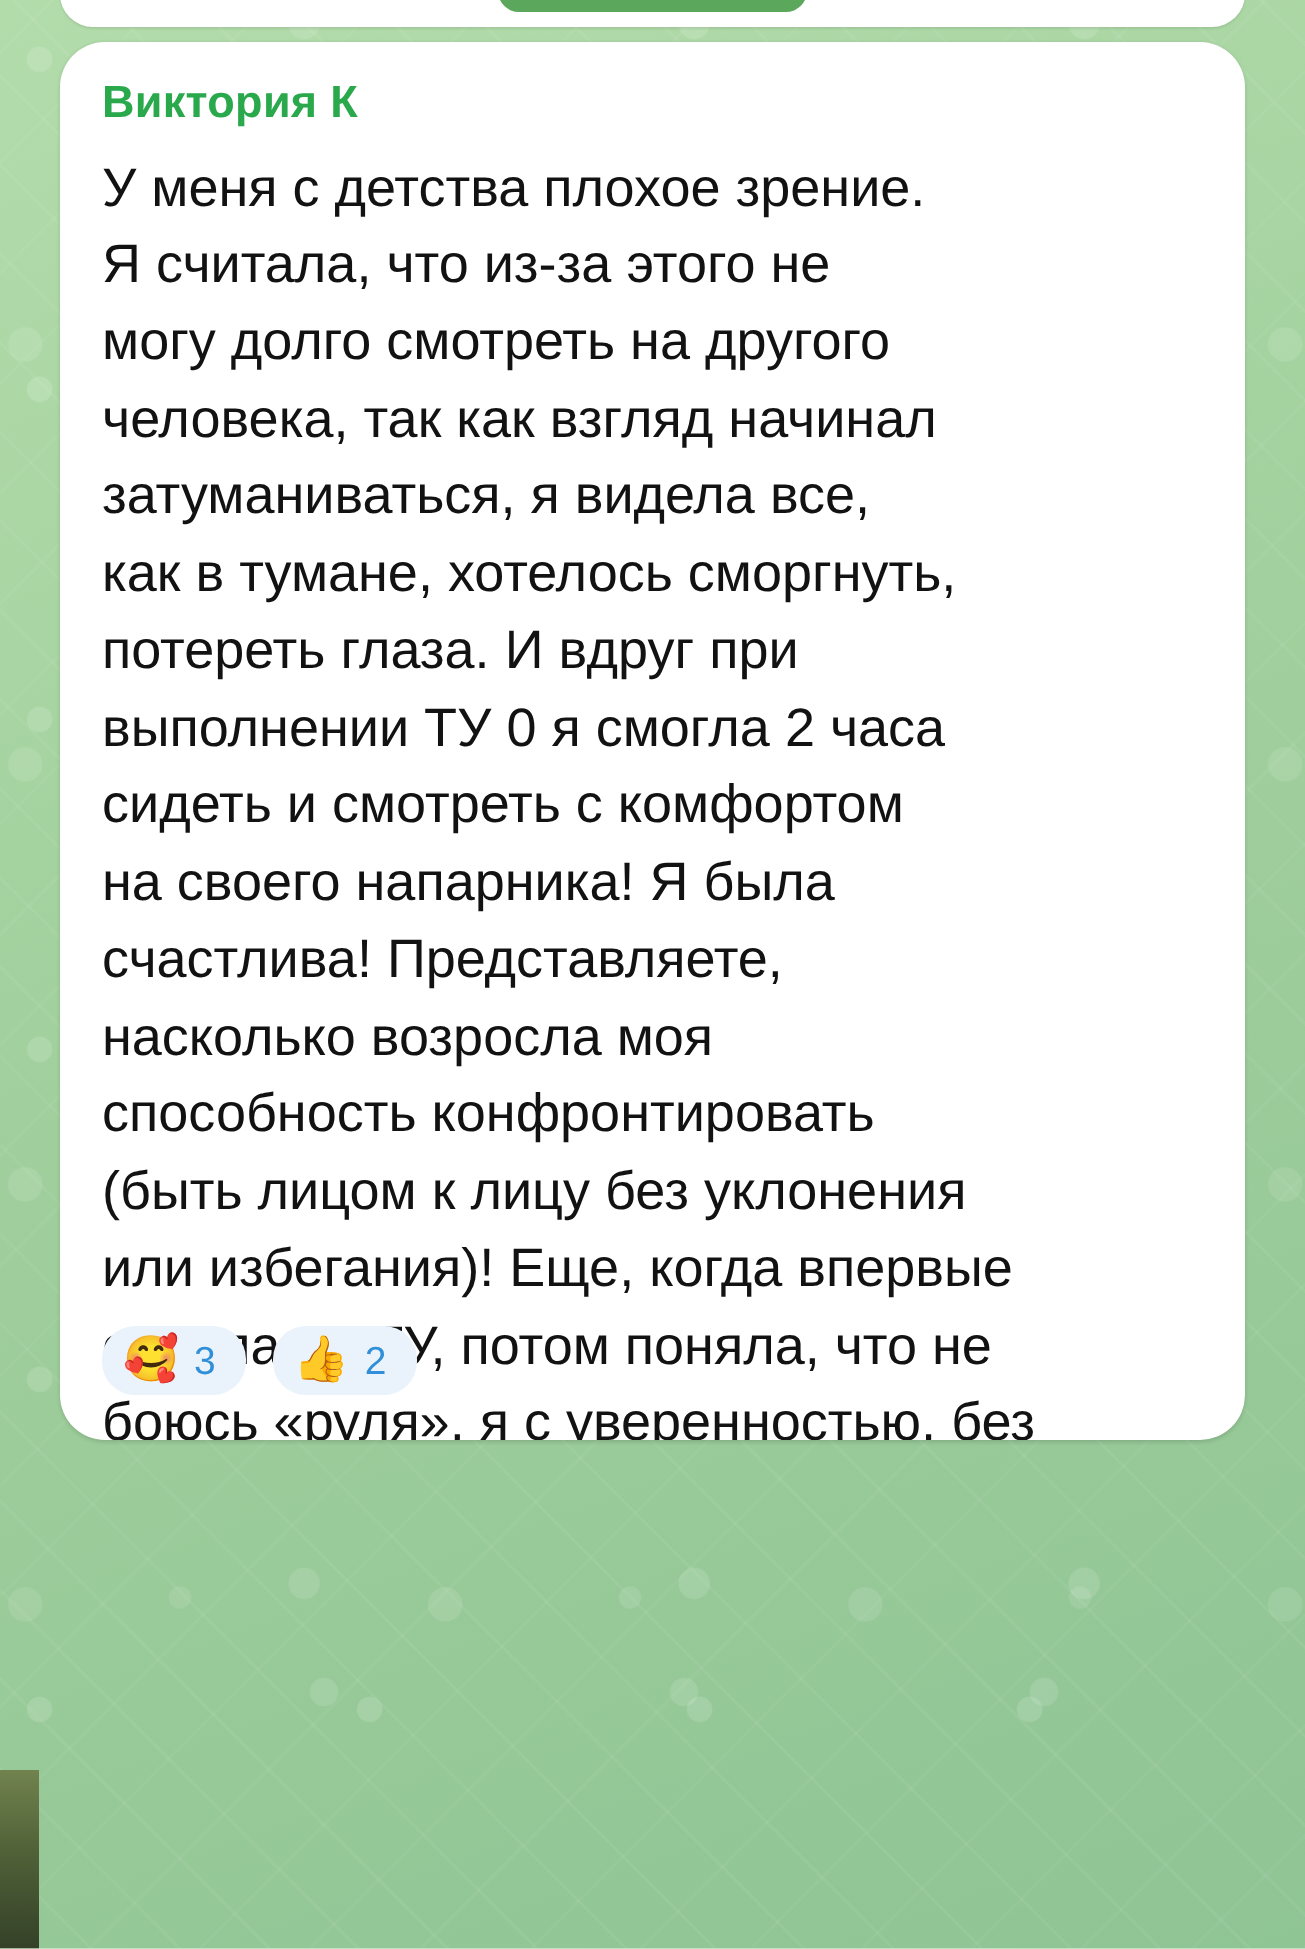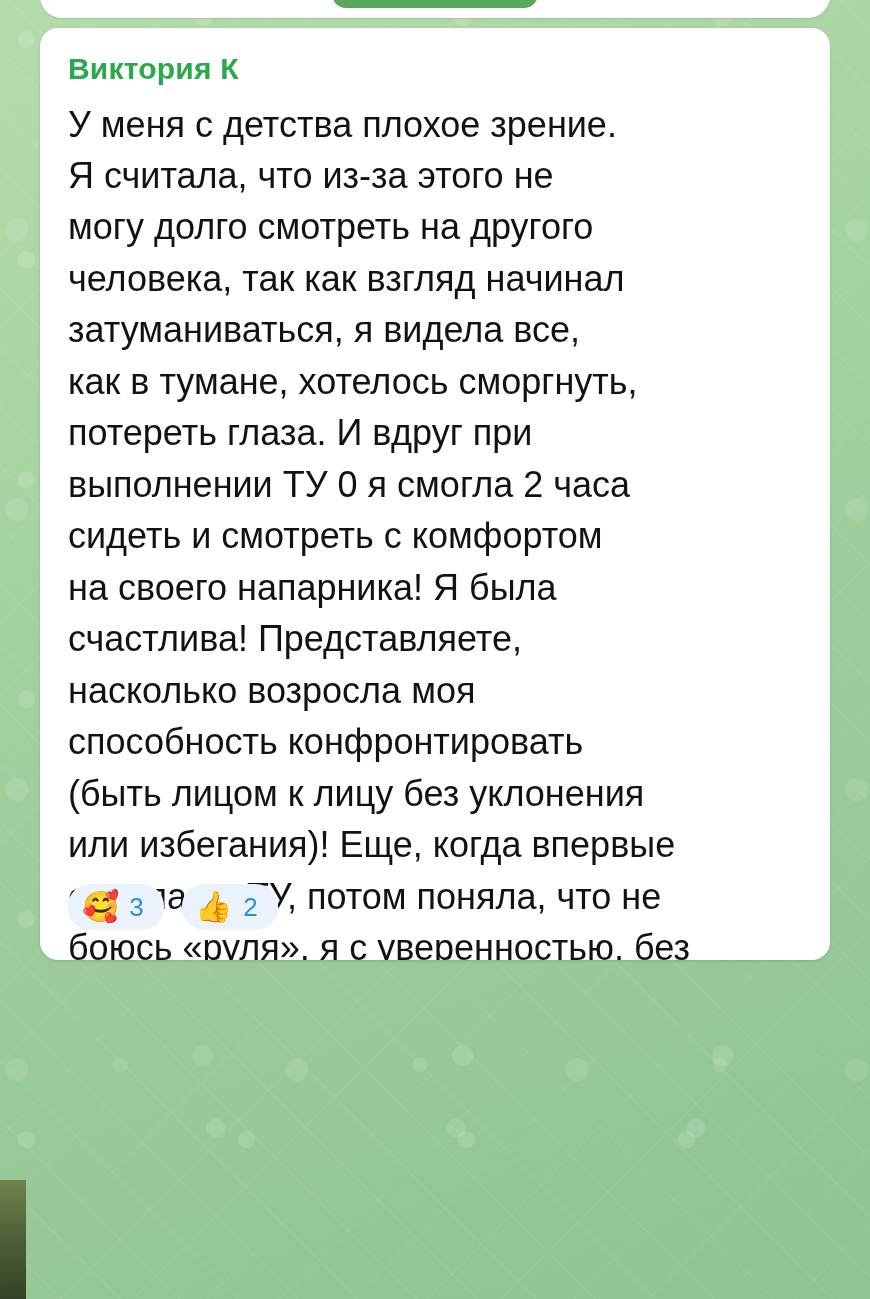--- a/index.html
+++ b/index.html
@@ -79,21 +79,21 @@
   }
 
   
   #message-bubble {
     position: absolute;
     left: 40px;
     top: 28px;
     width: 790px;
     height: 932px;
     background: #ffffff;
-    border-radius: 18px;
+    border-radius: 30px;
     box-shadow: 0 1px 3px rgba(0,0,0,0.14);
     box-sizing: border-box;
     padding: 24px 28px 0 28px;
     overflow: hidden;
   }
 
   #sender-name {
     color: #29a84c;
     font-size: 30px;
     font-weight: bold;

